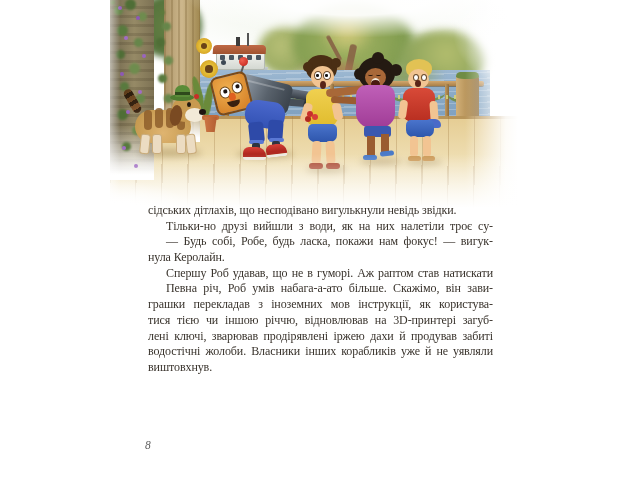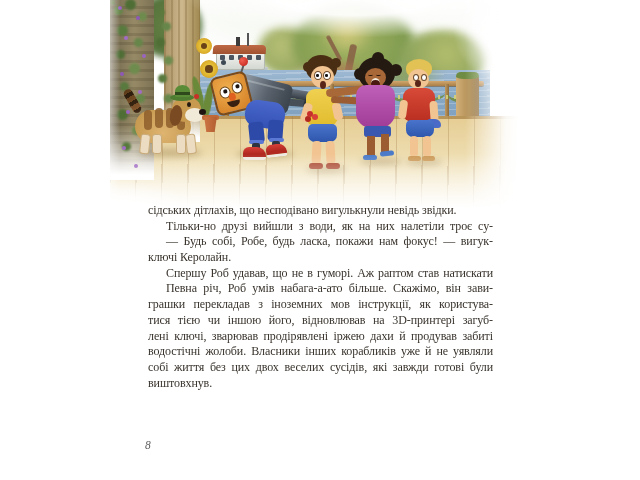--- a/index.html
+++ b/index.html
@@ -369,30 +369,29 @@
     <div class="vignette"></div>
   </div>
 
   <div class="text-block">
       <div class="para">
         <div class="line last">сідських дітлахів, що несподівано вигулькнули невідь звідки.</div>
         <div class="line first">Тільки-но друзі вийшли з води, як на них налетіли троє су-</div>
       </div>
       <div class="para">
         <div class="line first">— Будь собі, Робе, будь ласка, покажи нам фокус! — вигук-</div>
-        <div class="line last">ключі Керолайн.</div>
+        <div class="line last">нула Керолайн.</div>
       </div>
       <div class="para">
         <div class="line first">Спершу Роб удавав, що не в гуморі. Аж раптом став натискати</div>
       </div>
       <div class="para">
         <div class="line first">Певна річ, Роб умів набага-а-ато більше. Скажімо, він зави-</div>
         <div class="line">грашки перекладав з іноземних мов інструкції, як користува-</div>
-        <div class="line">тися тією чи іншою його, відновлював на 3D-принтері загуб-</div>
+        <div class="line">тися тією чи іншою річчю, відновлював на 3D-принтері загуб-</div>
         <div class="line">лені ключі, зварював продірявлені іржею дахи й продував забиті</div>
         <div class="line">водостічні жолоби. Власники інших корабликів уже й не уявляли</div>
-        <div class="line">собі життя без цих двох веселих сусідів, які завжди готові були</div>
         <div class="line last">виштовхнув.</div>
       </div>
     </div>
 
   <div class="page-number">8</div>
 </div>
 
 </body></html>

